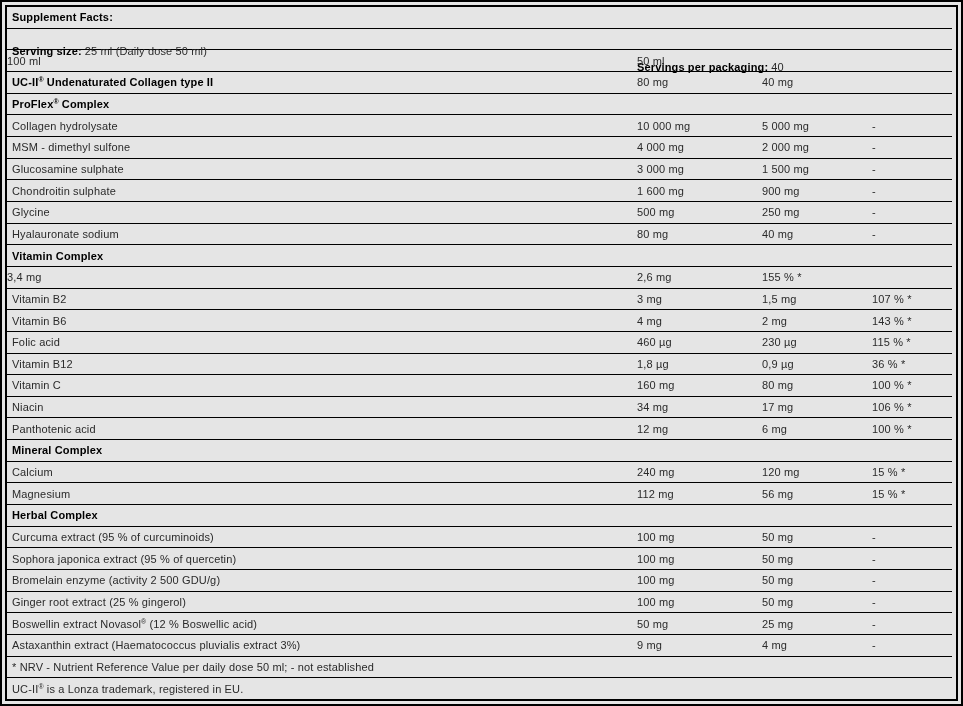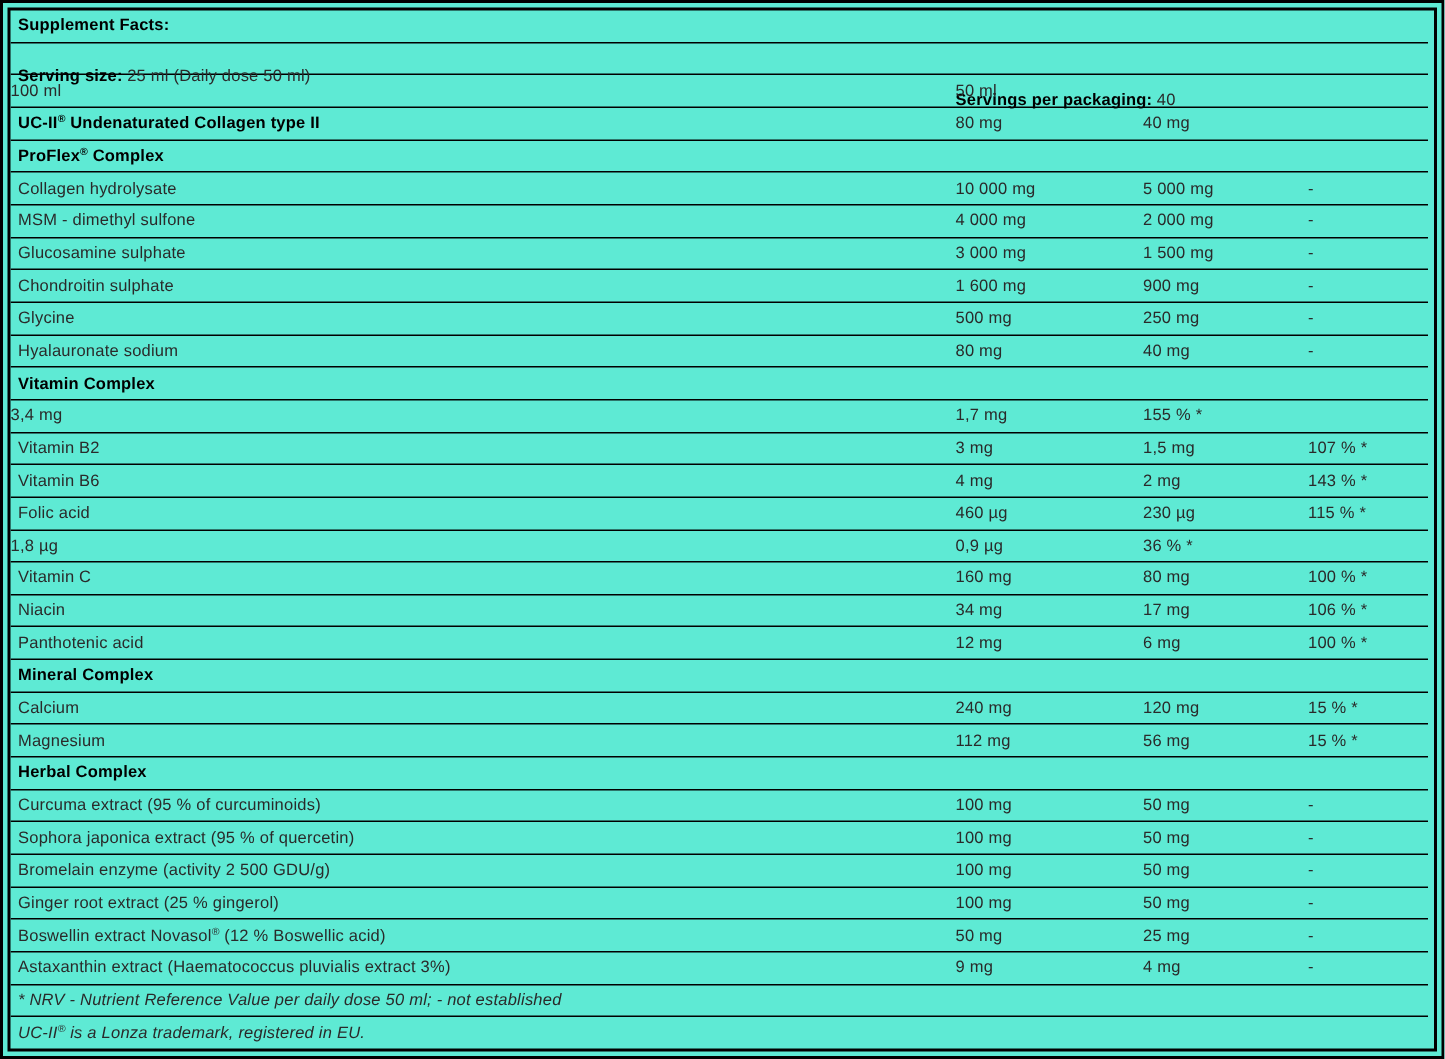--- a/index.html
+++ b/index.html
@@ -5,21 +5,21 @@
   * { box-sizing: border-box; }
   html, body { margin: 0; padding: 0; background: #ffffff; }
   body {
     font-family: "Liberation Sans", sans-serif;
     width: 963px; height: 706px;
   }
   .frame-outer {
     width: 963px; height: 706px;
     border: 2px solid #000;
     padding: 3px;
-    background: #5eead4;
+    background: #e5e5e5;
   }
   .frame-inner {
     width: 100%; height: 100%;
     border: 2px solid #000;
     display: flex;
     flex-direction: column;
     overflow: hidden;
   }
   .row {
     flex: 1 1 0;
@@ -34,21 +34,21 @@
     color: #2a2a2a;
     white-space: nowrap;
   }
   .row:last-child { border-bottom: none; }
   .name { grid-column: 1; padding-left: 5px; overflow: hidden; }
   .bold, .bold-label { font-weight: 700; color: #000; }
   .bold-label { margin-right: 3px; }
   .serving-right { grid-column: 2 / 5; margin-top: 32px; }
   .val { overflow: hidden; }
   .sup { font-size: 7px; vertical-align: 4px; letter-spacing: 0; }
-  .note .name { grid-column: 1 / 5; font-style: italic; }
+  .note .name { grid-column: 1 / 5; }
 </style>
 </head>
 <body>
 
 <div class="frame-outer">
   <div class="frame-inner" id="table-body">
 
     <div class="row">
       <span class="name bold">Supplement Facts:</span>
     </div>
@@ -107,21 +107,21 @@
         <span class="name"><span>Hyalauronate sodium</span></span>
         <span class="val">80 mg</span>
         <span class="val">40 mg</span>
         <span class="val">-</span>
       </div>
       <div class="row section">
         <span class="name bold"><span>Vitamin Complex</span></span>
       </div>
       <div class="row item">
         <span class="val">3,4 mg</span>
-        <span class="val">1,7 mg</span>
+        <span class="val">2,6 mg</span>
         <span class="val">155 % *</span>
       </div>
       <div class="row item">
         <span class="name"><span>Vitamin B2</span></span>
         <span class="val">3 mg</span>
         <span class="val">1,5 mg</span>
         <span class="val">107 % *</span>
       </div>
       <div class="row item">
         <span class="name"><span>Vitamin B6</span></span>
@@ -129,20 +129,21 @@
         <span class="val">2 mg</span>
         <span class="val">143 % *</span>
       </div>
       <div class="row item">
         <span class="name"><span>Folic acid</span></span>
         <span class="val">460 µg</span>
         <span class="val">230 µg</span>
         <span class="val">115 % *</span>
       </div>
       <div class="row item">
+        <span class="name"><span>Vitamin B12</span></span>
         <span class="val">1,8 µg</span>
         <span class="val">0,9 µg</span>
         <span class="val">36 % *</span>
       </div>
       <div class="row item">
         <span class="name"><span>Vitamin C</span></span>
         <span class="val">160 mg</span>
         <span class="val">80 mg</span>
         <span class="val">100 % *</span>
       </div>

